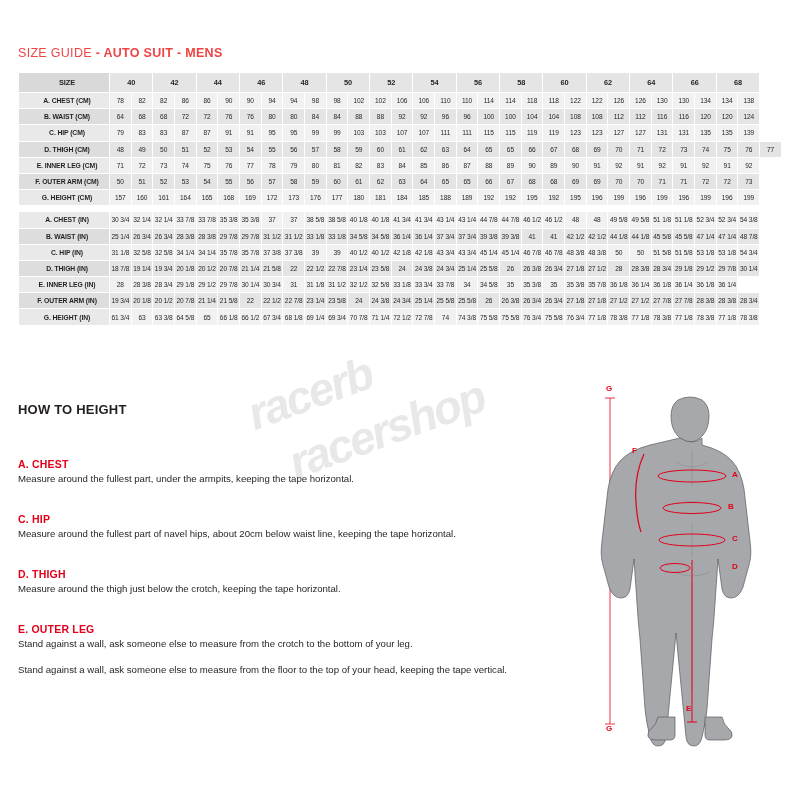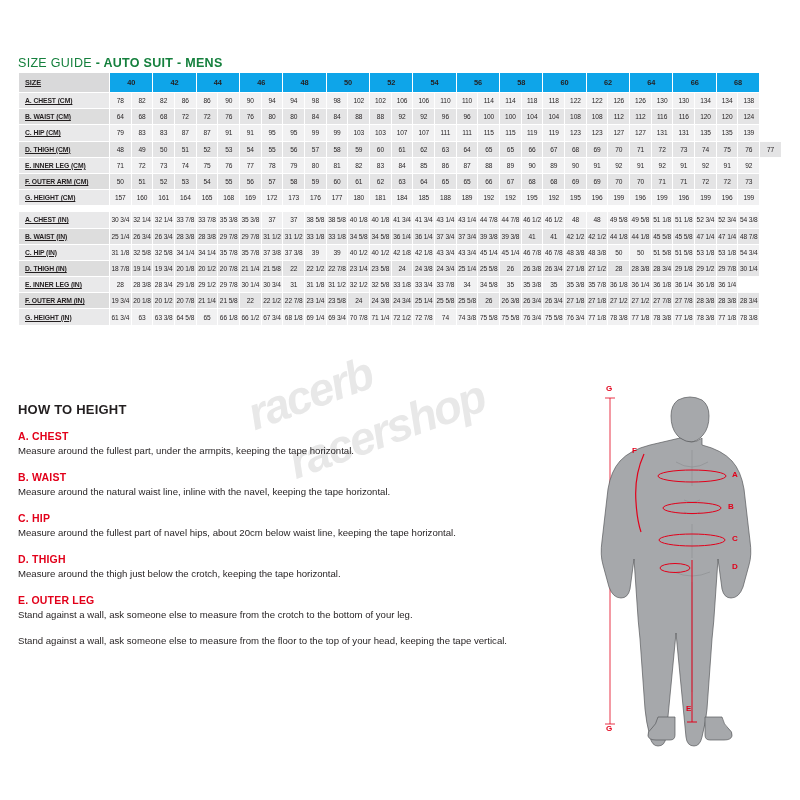--- a/index.html
+++ b/index.html
@@ -19,24 +19,24 @@
     position: relative;
     width: 800px;
     height: 800px;
     padding: 0;
     box-sizing: border-box;
   }
   
   .title {
     position: absolute;
     left: 18px;
-    top: 56px;
+    top: 46px;
     font-size: 12.5px;
     letter-spacing: 0.3px;
-    color: #15803d;
+    color: #ef4444;
   }
   .title .light { font-weight: normal; }
   .title .bold { font-weight: bold; }
 
   
   .table-wrap {
     position: absolute;
     left: 18px;
     top: 72px;
     width: 764px;
@@ -51,36 +51,35 @@
     border: 1px solid #ffffff;
     text-align: center;
     vertical-align: middle;
     height: 15.2px;
     padding: 0;
     color: #231f20;
     font-weight: normal;
     letter-spacing: -0.1px;
   }
   table.size-table tr.header-row td {
-    background: #0ea5e9;
+    background: #e5e5e5;
     font-weight: bold;
     font-size: 7.4px;
     height: 19px;
   }
   table.size-table tr.header-row td.label-cell {
     background: #d9d9da;
   }
   table.size-table td.label-cell {
     background: #e9e9ea;
-    text-align: left;
+    text-align: center;
     padding-left: 6px;
     font-weight: bold;
     font-size: 6.8px;
     width: 84px;
-    text-decoration: underline;
   }
   table.size-table tr.odd td.data-cell { background: #f1f1f2; }
   table.size-table tr.even td.data-cell { background: #e4e4e5; }
   table.size-table tr.odd td.label-cell { background: #e9e9ea; }
   table.size-table tr.even td.label-cell { background: #dddddd; }
   table.size-table tr.spacer td {
     height: 5px;
     background: #ffffff;
     border: none;
   }
@@ -100,20 +99,21 @@
     top: 430px;
     width: 570px;
   }
   .measure-item { margin-bottom: 14px; }
   .measure-head {
     color: #e2001a;
     font-weight: bold;
     font-size: 10.5px;
     letter-spacing: 0.2px;
     margin-bottom: 3px;
+    margin-top: 28px;
   }
   .measure-text {
     font-size: 9.6px;
     color: #231f20;
     line-height: 1.25;
   }
 
   
   .watermark {
     position: absolute;
@@ -653,24 +653,20 @@
       </table>
   </div>
 
   <div class="howto-title">HOW TO HEIGHT</div>
   <div class="measure-list" id="measure-list">
       <div class="measure-item">
         <div class="measure-head">A. CHEST</div>
         <div class="measure-text">Measure around the fullest part, under the armpits, keeping the tape horizontal.</div>
       </div>
       <div class="measure-item">
-        <div class="measure-head">B. WAIST</div>
-        <div class="measure-text">Measure around the natural waist line, inline with the navel, keeping the tape horizontal.</div>
-      </div>
-      <div class="measure-item">
         <div class="measure-head">C. HIP</div>
         <div class="measure-text">Measure around the fullest part of navel hips, about 20cm below waist line, keeping the tape horizontal.</div>
       </div>
       <div class="measure-item">
         <div class="measure-head">D. THIGH</div>
         <div class="measure-text">Measure around the thigh just below the crotch, keeping the tape horizontal.</div>
       </div>
       <div class="measure-item">
         <div class="measure-head">E. OUTER LEG</div>
         <div class="measure-text">Stand against a wall, ask someone else to measure from the crotch to the bottom of your leg.</div>

